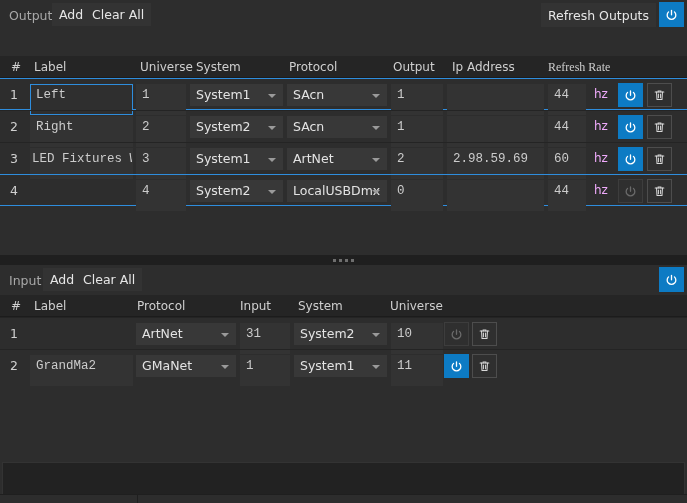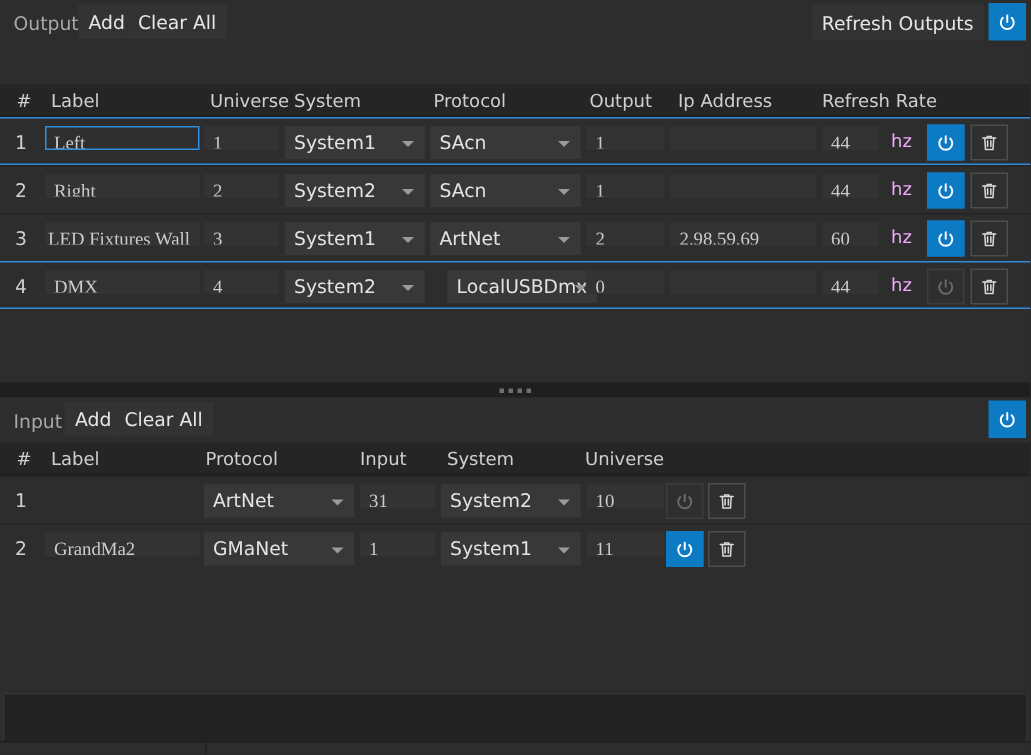--- a/index.html
+++ b/index.html
@@ -148,26 +148,26 @@
     top: 8px;
     width: 20px;
     text-align: center;
     font-size: 12.5px;
     color: #d0d0d0;
   }
 
   .fld {
     position: absolute;
     top: 5px;
-    height: 16px;
+    height: 31px;
     box-sizing: border-box;
     background: #333333;
     border: 1px solid #333333;
     color: #cccccc;
-    font-family: Liberation Serif, serif;
+    font-family: Liberation Mono, monospace;
     font-size: 12.5px;
     padding: 0 5px;
     line-height: 20px;
     white-space: nowrap;
     overflow: hidden;
   }
   .fld.focused {
     border: 1px solid #2e8ddd;
     background: #2f2f2f;
   }
@@ -296,21 +296,21 @@
 
   <div class="section" style="top:56px;width:687px;">
     <div class="table-head">
       <div class="col" style="left:11px;">#</div>
       <div class="col" style="left:34px;">Label</div>
       <div class="col" style="left:140px;">Universe</div>
       <div class="col" style="left:196px;">System</div>
       <div class="col" style="left:289px;">Protocol</div>
       <div class="col" style="left:393px;">Output</div>
       <div class="col" style="left:452px;">Ip Address</div>
-      <div class="col" style="left:548px;">Refresh Rate</div>
+      <div class="col" style="left:548px;font-family:Liberation Serif, serif;">Refresh Rate</div>
     </div>
     <div class="rows" id="output-rows">
         <div class="row selected">
           <div class="idx" style="left:4px;">1</div>
           <div class="fld focused" style="left:30px;width:103px;">Left</div>
           <div class="fld" style="left:136px;width:50px;">1</div>
           <div class="sel" style="left:190px;width:93px;">System1<span class="arrow"></span></div>
           <div class="sel" style="left:287px;width:100px;">SAcn<span class="arrow"></span></div>
           <div class="fld" style="left:391px;width:52px;">1</div>
           <div class="fld" style="left:447px;width:97px;"></div>
@@ -379,24 +379,23 @@
               <path d="M4 6.5 H20"></path>
               <path d="M9.5 6.5 V4.5 H14.5 V6.5"></path>
               <path d="M6.5 6.5 L7.4 20.5 H16.6 L17.5 6.5"></path>
               <path d="M10 10 V17"></path>
               <path d="M14 10 V17"></path>
             </svg>
           </div>
         </div>
         <div class="row selected">
           <div class="idx" style="left:4px;">4</div>
-          <div class="fld" style="left:30px;width:103px;">DMX</div>
           <div class="fld" style="left:136px;width:50px;">4</div>
           <div class="sel" style="left:190px;width:93px;">System2<span class="arrow"></span></div>
-          <div class="sel" style="left:298px;width:100px;text-align:center;">LocalUSBDmx<span class="arrow"></span></div>
+          <div class="sel" style="left:287px;width:100px;">LocalUSBDmx<span class="arrow"></span></div>
           <div class="fld" style="left:391px;width:52px;">0</div>
           <div class="fld" style="left:447px;width:97px;"></div>
           <div class="fld" style="left:548px;width:38px;">44</div>
           <div class="unit" style="left:594px;">hz</div>
           <div class="icon-btn off" style="left:618px;">
             <svg width="13" height="13" viewBox="0 0 24 24" fill="none" stroke="#6a6a6a" stroke-width="2.4" stroke-linecap="round">
               <path d="M12 3.5 L12 11.5"></path>
               <path d="M6.6 6.2 A8 8 0 1 0 17.4 6.2"></path>
             </svg>
           </div>

